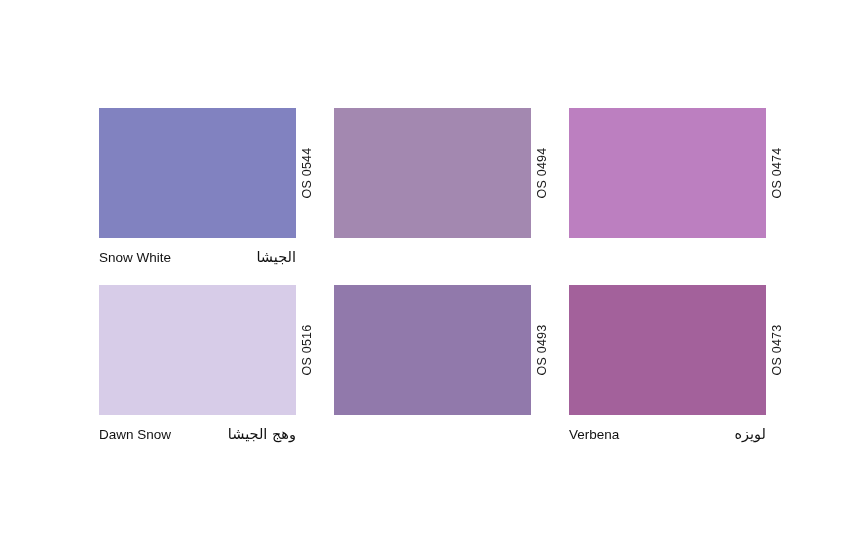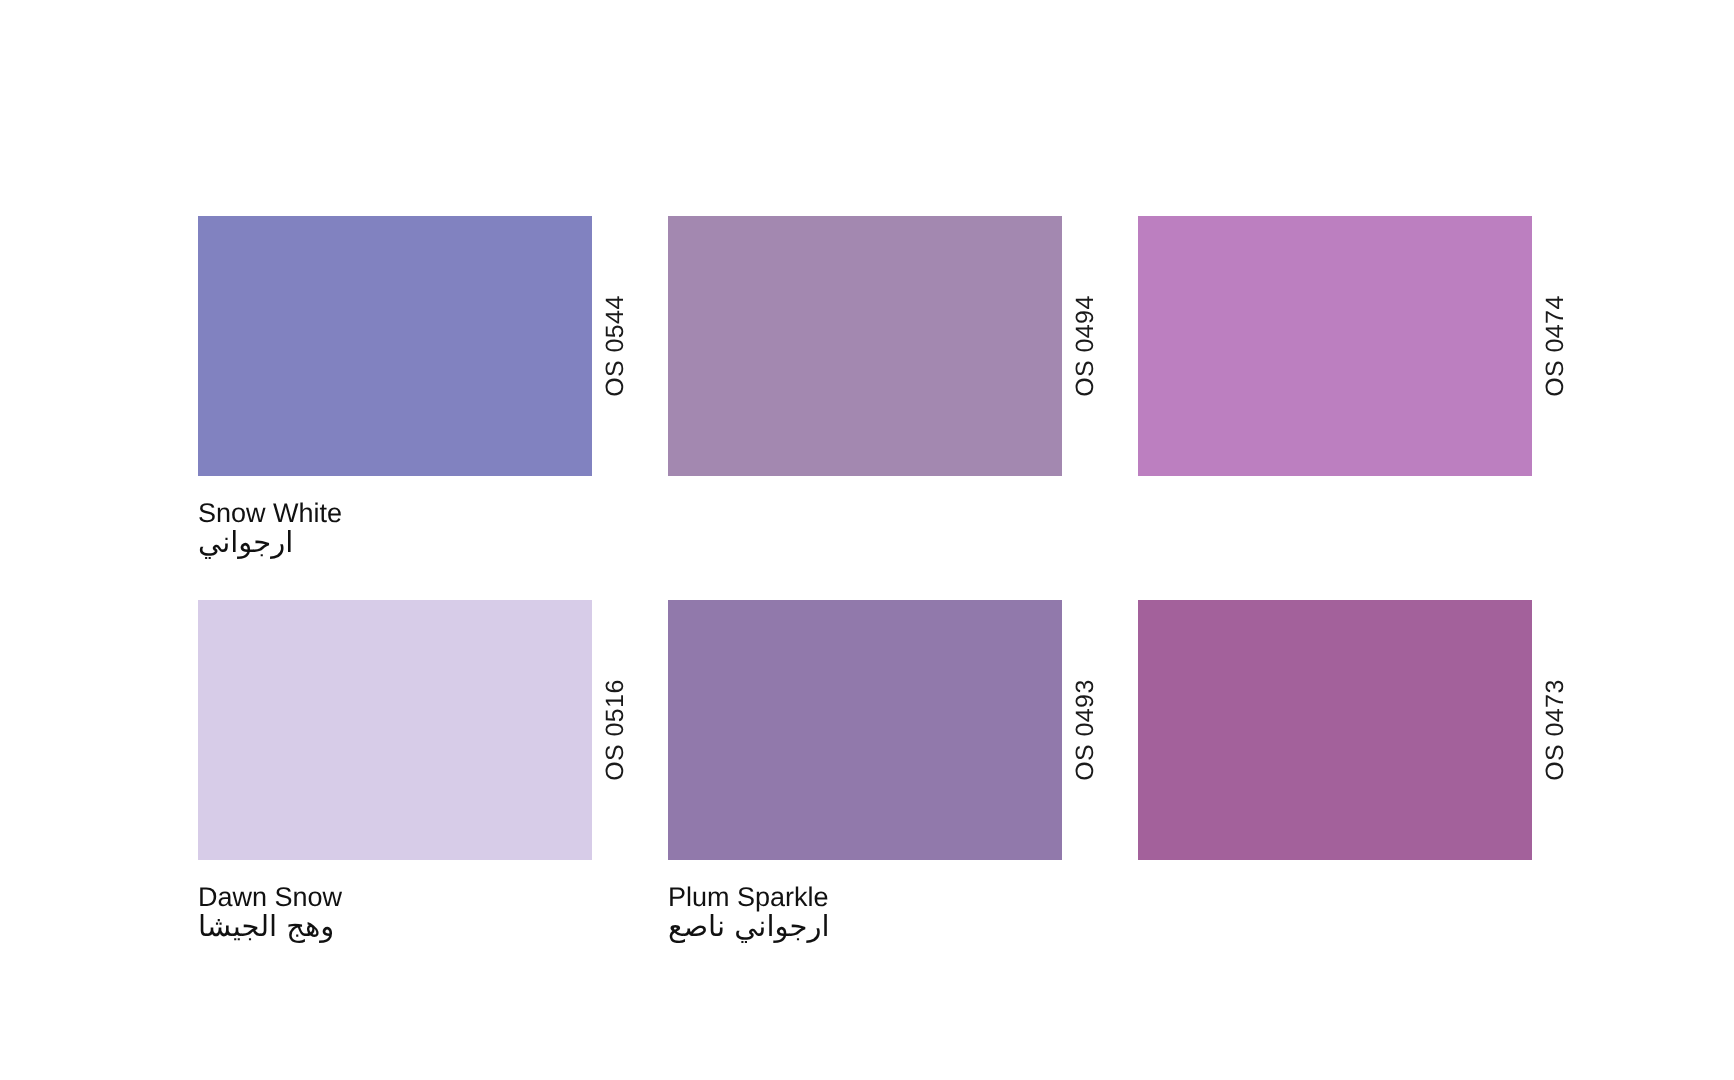--- a/index.html
+++ b/index.html
@@ -58,21 +58,20 @@
     letter-spacing: 0.2px;
     color: #1a1a1a;
     font-family: "Liberation Sans", sans-serif;
   }
   .swatch-names {
     display: flex;
     align-items: baseline;
     justify-content: space-between;
     width: 197px;
     margin-top: 11px;
-    flex-direction: column;
   }
   .name-en {
     font-size: 13.5px;
     color: #111111;
     white-space: nowrap;
     font-family: "Liberation Sans", sans-serif;
   }
   .name-ar {
     font-size: 14.5px;
     color: #111111;
@@ -88,21 +87,21 @@
 <div id="palette-sheet">
   <div class="palette-grid">
 
     <div class="swatch-cell">
       <div class="swatch-chip" style="background-color: rgb(129, 130, 192);"></div>
       <div class="swatch-code">
         <span>OS 0544</span>
       </div>
       <div class="swatch-names">
         <span class="name-en">Snow White</span>
-        <span class="name-ar">ارجواني</span>
+        <span class="name-ar">الجيشا</span>
       </div>
     </div>
 
     <div class="swatch-cell">
       <div class="swatch-chip" style="background-color: rgb(163, 136, 176);"></div>
       <div class="swatch-code">
         <span>OS 0494</span>
       </div>
     </div>
 
@@ -122,27 +121,27 @@
         <span class="name-en">Dawn Snow</span>
         <span class="name-ar">وهج الجيشا</span>
       </div>
     </div>
 
     <div class="swatch-cell">
       <div class="swatch-chip" style="background-color: rgb(145, 121, 171);"></div>
       <div class="swatch-code">
         <span>OS 0493</span>
       </div>
-      <div class="swatch-names">
-        <span class="name-en">Plum Sparkle</span>
-        <span class="name-ar">ارجواني ناصع</span>
-      </div>
     </div>
 
     <div class="swatch-cell">
       <div class="swatch-chip" style="background-color: rgb(163, 97, 155);"></div>
       <div class="swatch-code">
         <span>OS 0473</span>
       </div>
+      <div class="swatch-names">
+        <span class="name-en">Verbena</span>
+        <span class="name-ar">لويزه</span>
+      </div>
     </div>
 
   </div>
 </div>
 
 </body></html>

